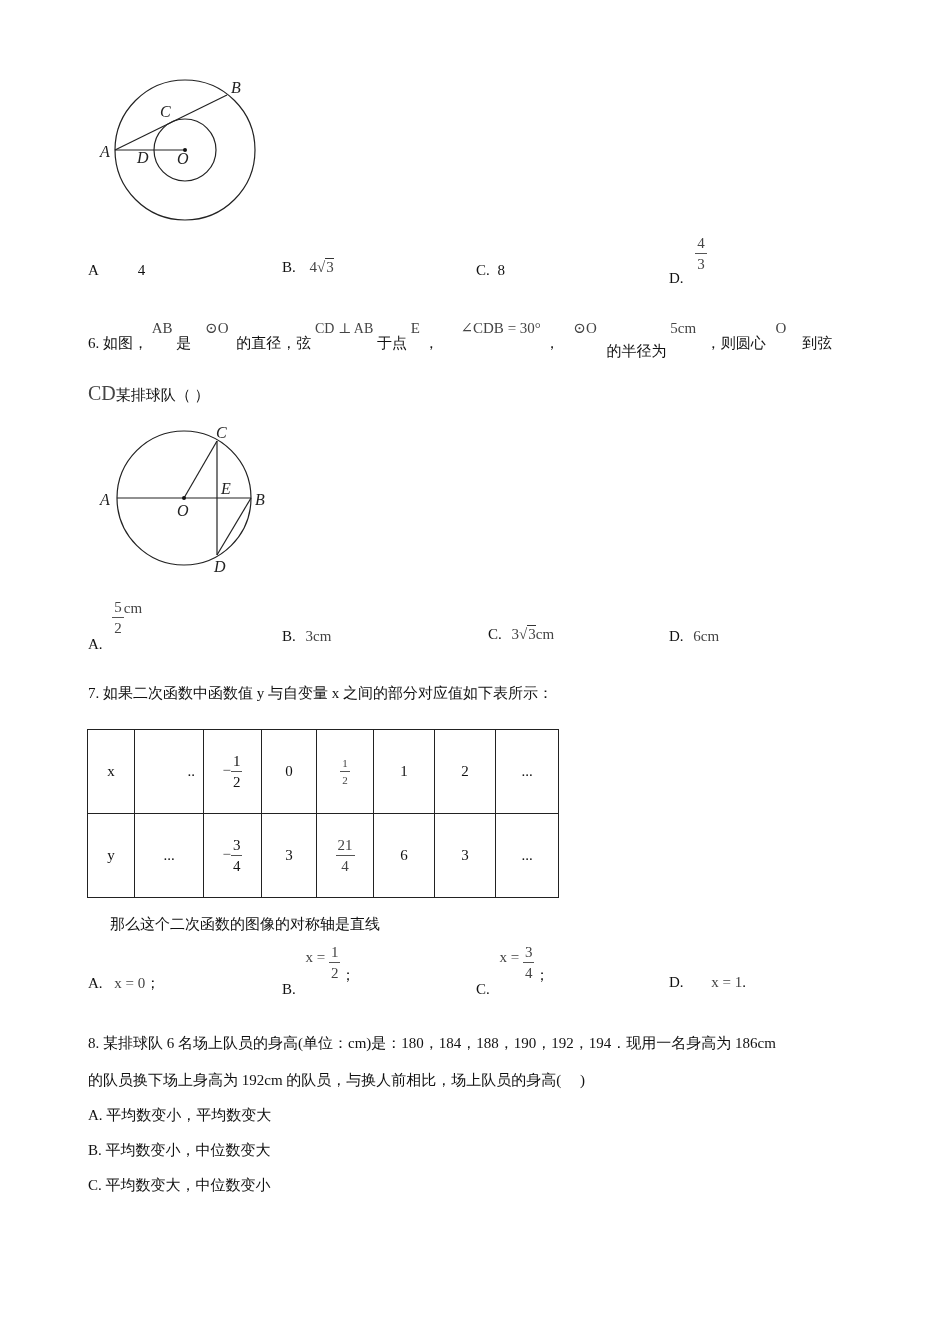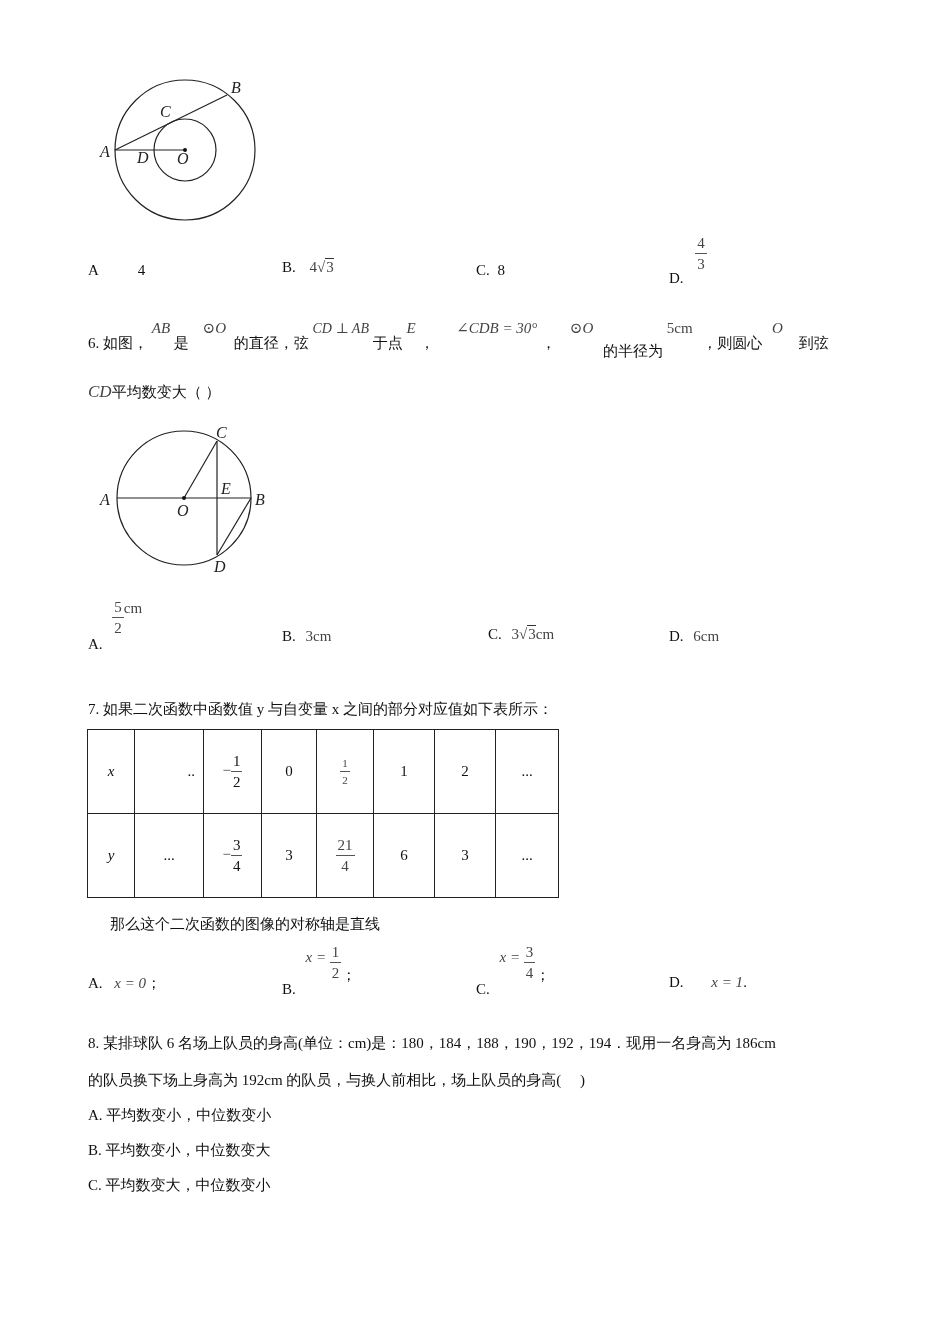--- a/index.html
+++ b/index.html
@@ -1,19 +1,19 @@
 <!DOCTYPE html>
 <html><head>
 <meta charset="utf-8">
 <style>
   html, body { margin:0; padding:0; background:#ffffff; }
   body { width:950px; height:1344px; position:relative; overflow:hidden;
          font-family:"Liberation Serif","DejaVu Serif",serif; color:#111; font-size:15px; }
   .abs { position:absolute; white-space:nowrap; }
-  .it { font-style:italic; }
+  .it { }
   .gray { color:#444; }
   .frac { display:inline-flex; flex-direction:column; align-items:center; vertical-align:middle; line-height:1; }
   .frac .num { padding:0 2px 2px; border-bottom:1px solid #555; }
   .frac .den { padding-top:3px; }
   .sqrt { border-top:1px solid #333; padding-left:1px; }
   svg text { font-family:"Liberation Serif","DejaVu Serif",serif; font-style:italic; font-size:16px; fill:#222; }
   table.vt { position:absolute; left:87px; top:729px; border-collapse:collapse; }
   table.vt td { border:1.5px solid #222; text-align:center; font-size:15px; padding:0; }
   table.vt tr { height:84px; }
 </style>
@@ -67,21 +67,21 @@
   <span class="it gray" style="position:relative;top:1px;margin-left:18px">∠CDB = 30°</span>
   <span style="position:relative;top:16px">，</span>
   <span class="it gray" style="position:relative;top:1px;margin-left:10px">⊙O</span>
   <span style="position:relative;top:24px;margin-left:6px">的半径为</span>
   <span class="gray" style="position:relative;top:1px">5cm</span>
   <span style="position:relative;top:16px;margin-left:6px">，则圆心</span>
   <span class="it gray" style="position:relative;top:1px;margin-left:6px">O</span>
   <span style="position:relative;top:16px;margin-left:12px">到弦</span>
 </div>
 <div class="abs" style="left:88px;top:382px">
-  <span class="it gray" style="font-size:17px">CD</span><span>平均数变大（ ）</span>
+  <span class="it gray" style="font-size:20px">CD</span><span>某排球队（ ）</span>
 </div>
 
 <svg class="abs" style="left:95px;top:422px" width="185" height="160" viewBox="95 422 185 160">
   <circle cx="184" cy="498" r="67" fill="none" stroke="#222" stroke-width="1.2"></circle>
   <line x1="117" y1="498" x2="251" y2="498" stroke="#222" stroke-width="1.2"></line>
   <line x1="217" y1="441" x2="217" y2="555" stroke="#222" stroke-width="1.2"></line>
   <line x1="184" y1="498" x2="217" y2="441" stroke="#222" stroke-width="1.2"></line>
   <line x1="251" y1="498" x2="217" y2="555" stroke="#222" stroke-width="1.2"></line>
   <circle cx="184" cy="498" r="2" fill="#111"></circle>
   <text x="216" y="438">C</text>
@@ -105,21 +105,21 @@
 </div>
 <div class="abs" style="left:488px;top:626px">
   <span>C.</span>
   <span class="gray" style="margin-left:6px"><span>3</span>√<span class="sqrt">3</span><span>cm</span></span>
 </div>
 <div class="abs" style="left:669px;top:628px">
   <span>D.</span>
   <span class="gray" style="margin-left:6px">6cm</span>
 </div>
 
-<div class="abs" style="left:88px;top:700px">7. 如果二次函数中函数值 y 与自变量 x 之间的部分对应值如下表所示：</div>
+<div class="abs" style="left:88px;top:684px">7. 如果二次函数中函数值 y 与自变量 x 之间的部分对应值如下表所示：</div>
 
 <table class="vt">
   <tbody>
       <tr>
     <td style="width:46px" class="it">x</td>
     <td style="width:60px;text-align:right;padding-right:8px">..</td>
     <td style="width:57px"><span class="gray">−</span><span class="frac">
             <span class="num">1</span>
             <span class="den">2</span>
           </span></td>
@@ -173,15 +173,15 @@
       <span class="den">4</span>
     </span><span style="position:relative;top:14px">；</span>
 </div>
 <div class="abs" style="left:669px;top:974px">
   <span>D.</span>
   <span class="it gray" style="margin-left:24px">x = 1</span><span>.</span>
 </div>
 
 <div class="abs" style="left:88px;top:1034px">8. 某排球队 6 名场上队员的身高(单位：cm)是：180，184，188，190，192，194．现用一名身高为 186cm</div>
 <div class="abs" style="left:88px;top:1071px">的队员换下场上身高为 192cm 的队员，与换人前相比，场上队员的身高(　 )</div>
-<div class="abs" style="left:88px;top:1106px">A. 平均数变小，中位数变小</div>
+<div class="abs" style="left:88px;top:1106px">A. 平均数变小，平均数变大</div>
 <div class="abs" style="left:88px;top:1141px">B. 平均数变小，中位数变大</div>
 <div class="abs" style="left:88px;top:1176px">C. 平均数变大，中位数变小</div>
 
 </body></html>

